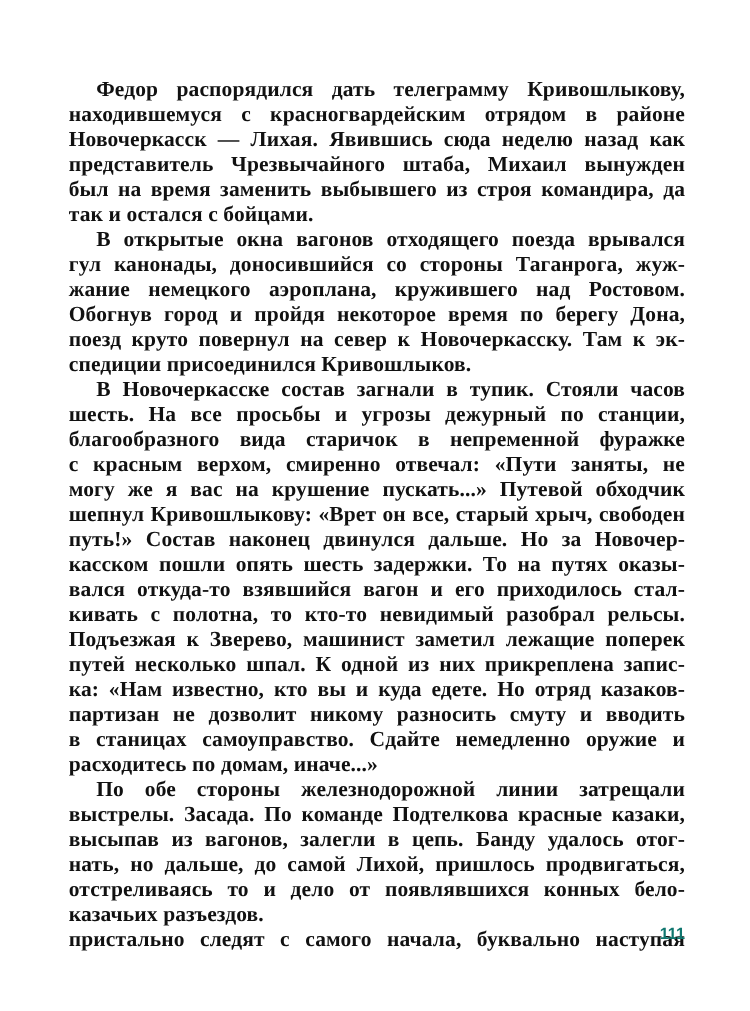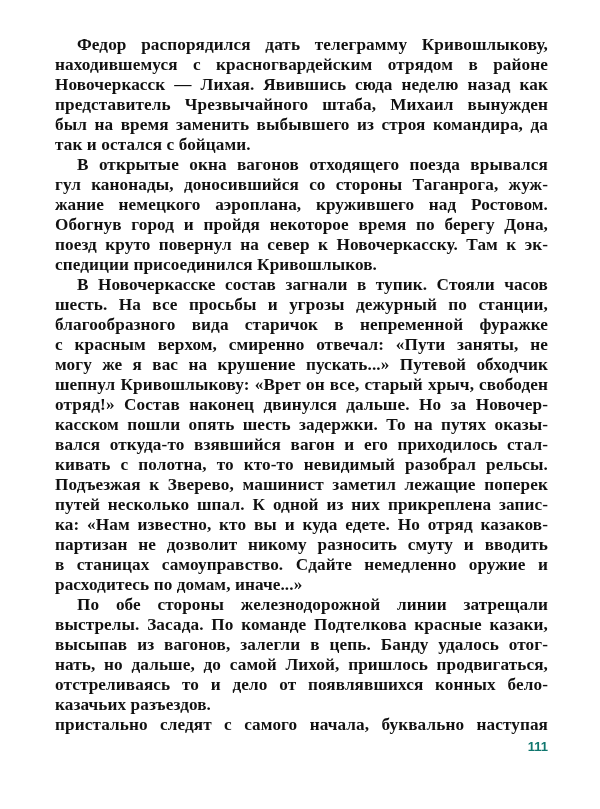--- a/index.html
+++ b/index.html
@@ -9,21 +9,21 @@
   }
   body {
     width: 600px;
     height: 809px;
     position: relative;
     overflow: hidden;
   }
   .page {
     position: absolute;
     left: 55px;
-    top: 35px;
+    top: 62px;
     width: 493px;
     color: #111111;
     font-family: "Liberation Serif", "DejaVu Serif", serif;
     font-weight: bold;
     font-size: 17.2px;
     line-height: 20px;
     letter-spacing: 0.1px;
   }
   .para {
     margin: 0;
@@ -78,21 +78,21 @@
     <span class="line last">спедиции присоединился Кривошлыков.</span>
   </p>
 
   <p class="para">
     <span class="line first">В Новочеркасске состав загнали в тупик. Стояли часов</span>
     <span class="line">шесть. На все просьбы и угрозы дежурный по станции,</span>
     <span class="line">благообразного вида старичок в непременной фуражке</span>
     <span class="line">с красным верхом, смиренно отвечал: «Пути заняты, не</span>
     <span class="line">могу же я вас на крушение пускать...» Путевой обходчик</span>
     <span class="line">шепнул Кривошлыкову: «Врет он все, старый хрыч, свободен</span>
-    <span class="line">отряд!» Состав наконец двинулся дальше. Но за Новочер-</span>
+    <span class="line">путь!» Состав наконец двинулся дальше. Но за Новочер-</span>
     <span class="line">касском пошли опять шесть задержки. То на путях оказы-</span>
     <span class="line">вался откуда-то взявшийся вагон и его приходилось стал-</span>
     <span class="line">кивать с полотна, то кто-то невидимый разобрал рельсы.</span>
     <span class="line">Подъезжая к Зверево, машинист заметил лежащие поперек</span>
     <span class="line">путей несколько шпал. К одной из них прикреплена запис-</span>
     <span class="line">ка: «Нам известно, кто вы и куда едете. Но отряд казаков-</span>
     <span class="line">партизан не дозволит никому разносить смуту и вводить</span>
     <span class="line">в станицах самоуправство. Сдайте немедленно оружие и</span>
     <span class="line last">расходитесь по домам, иначе...»</span>
   </p>

